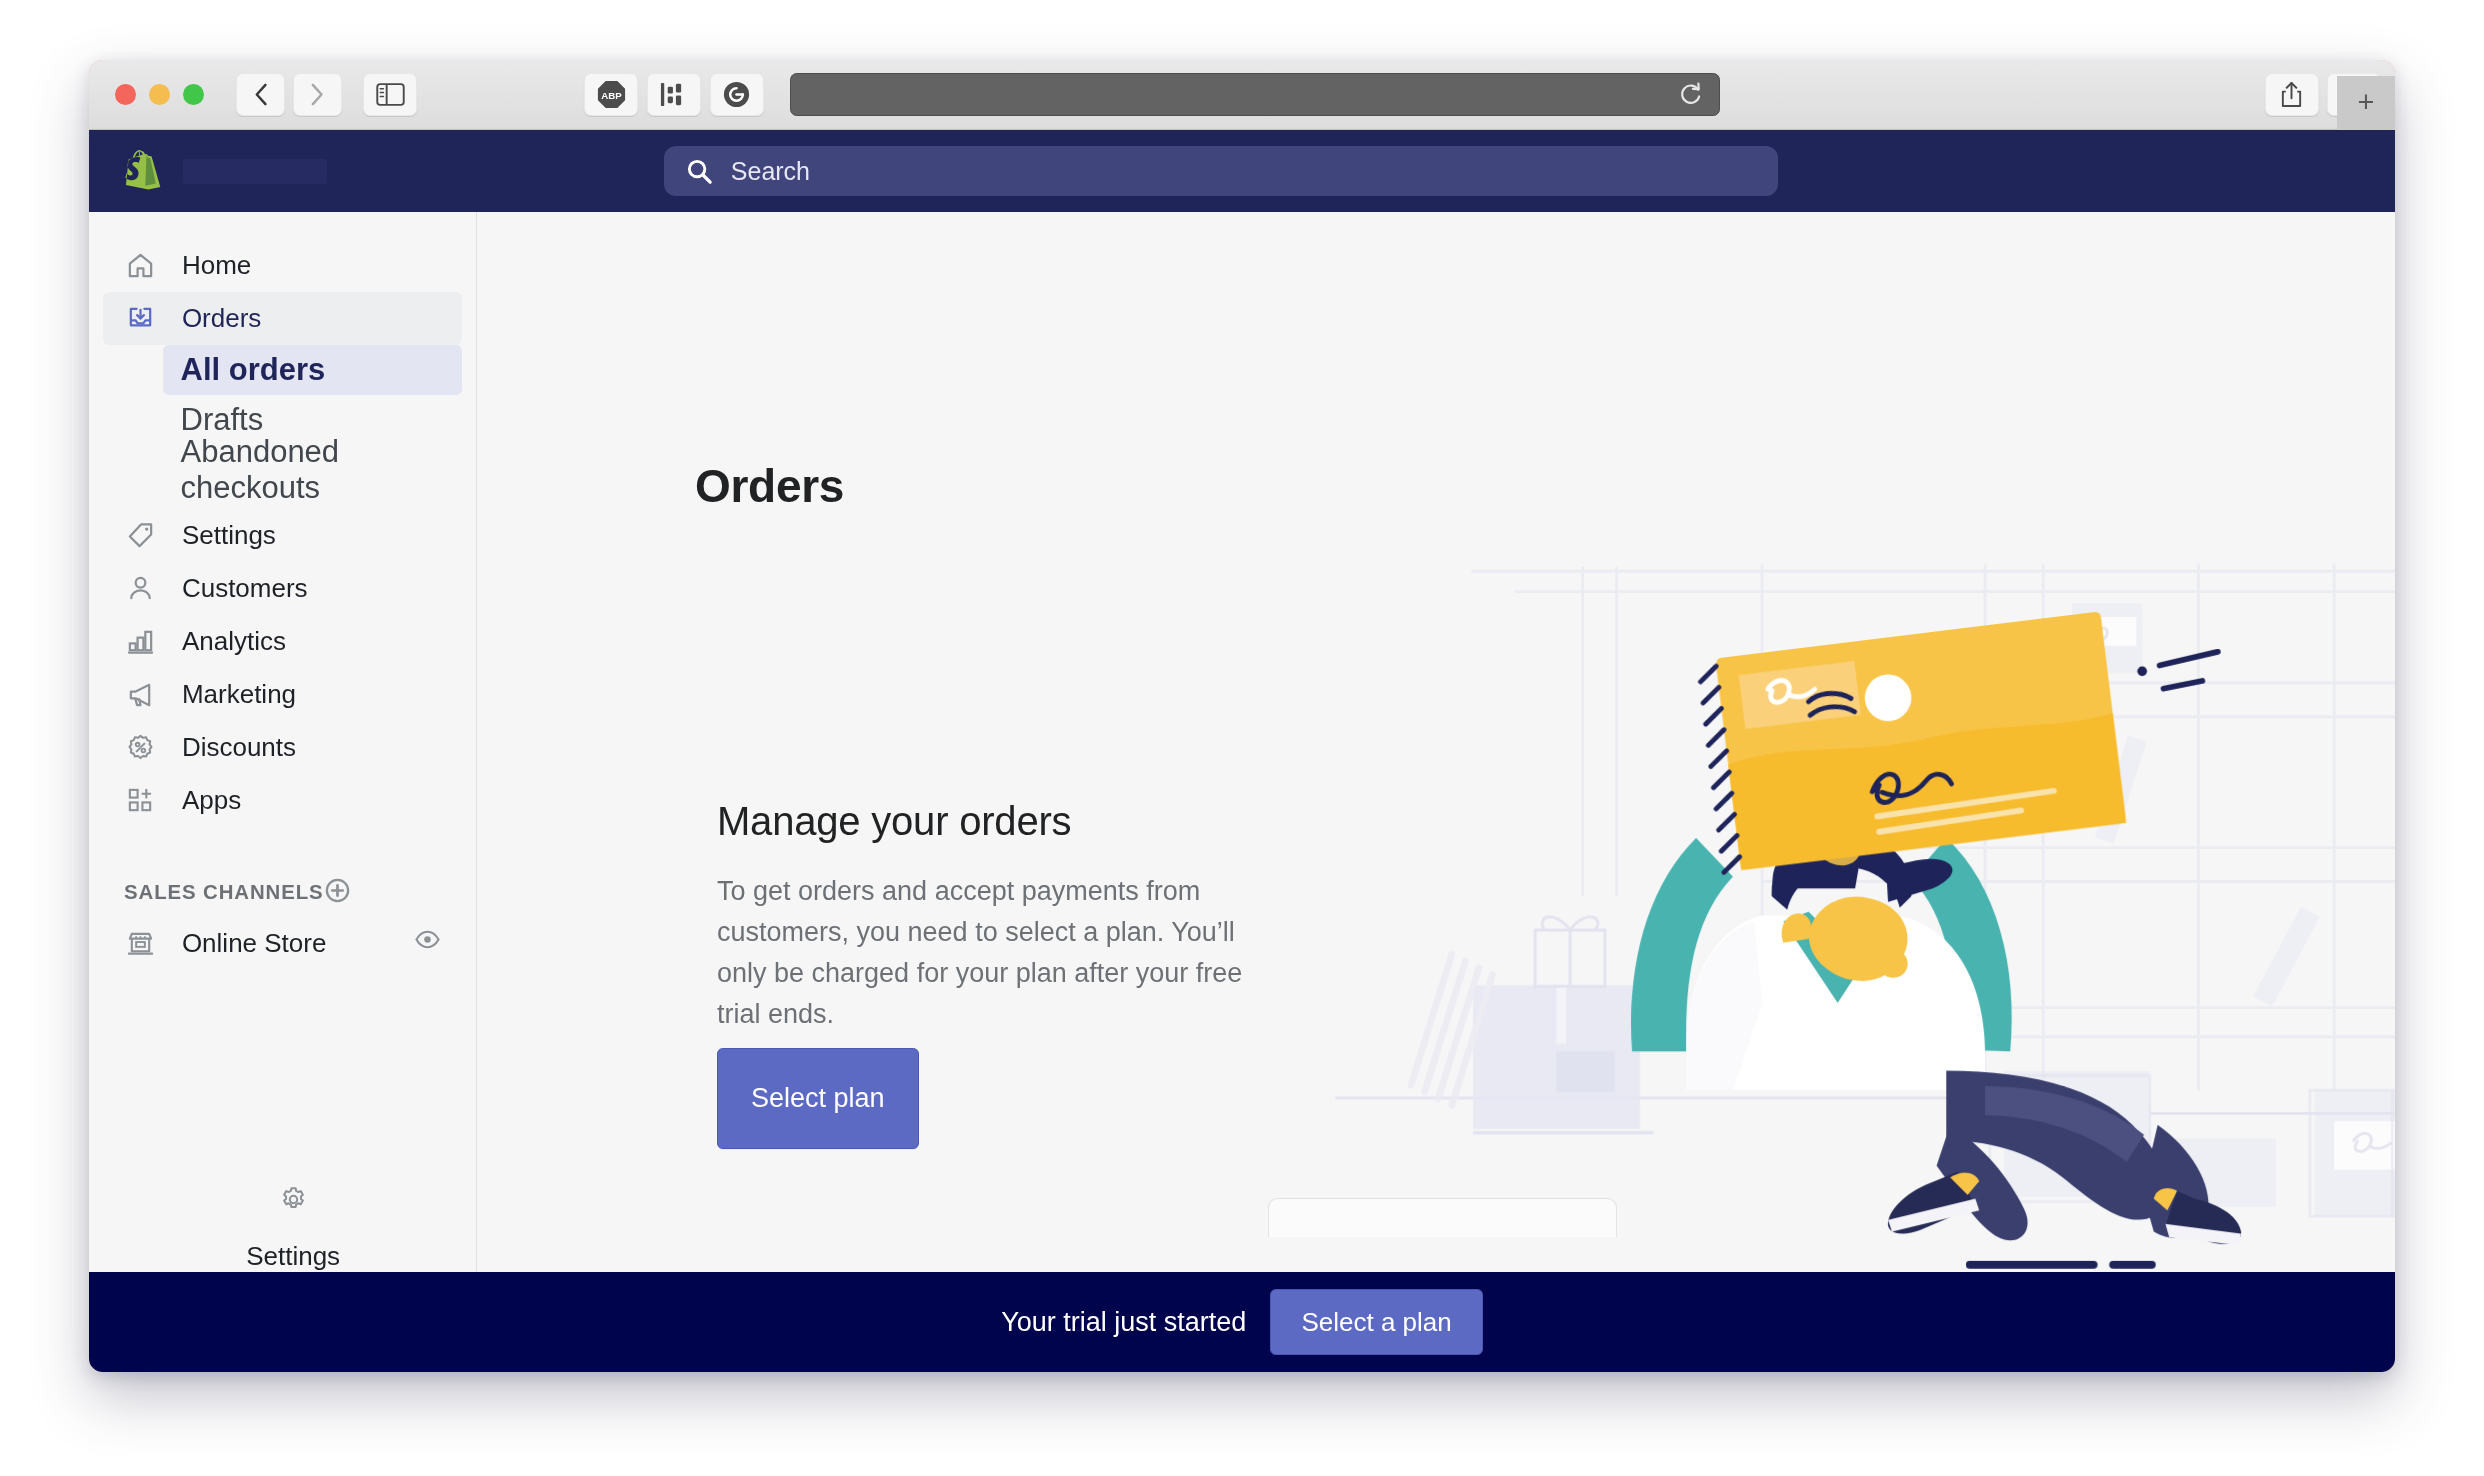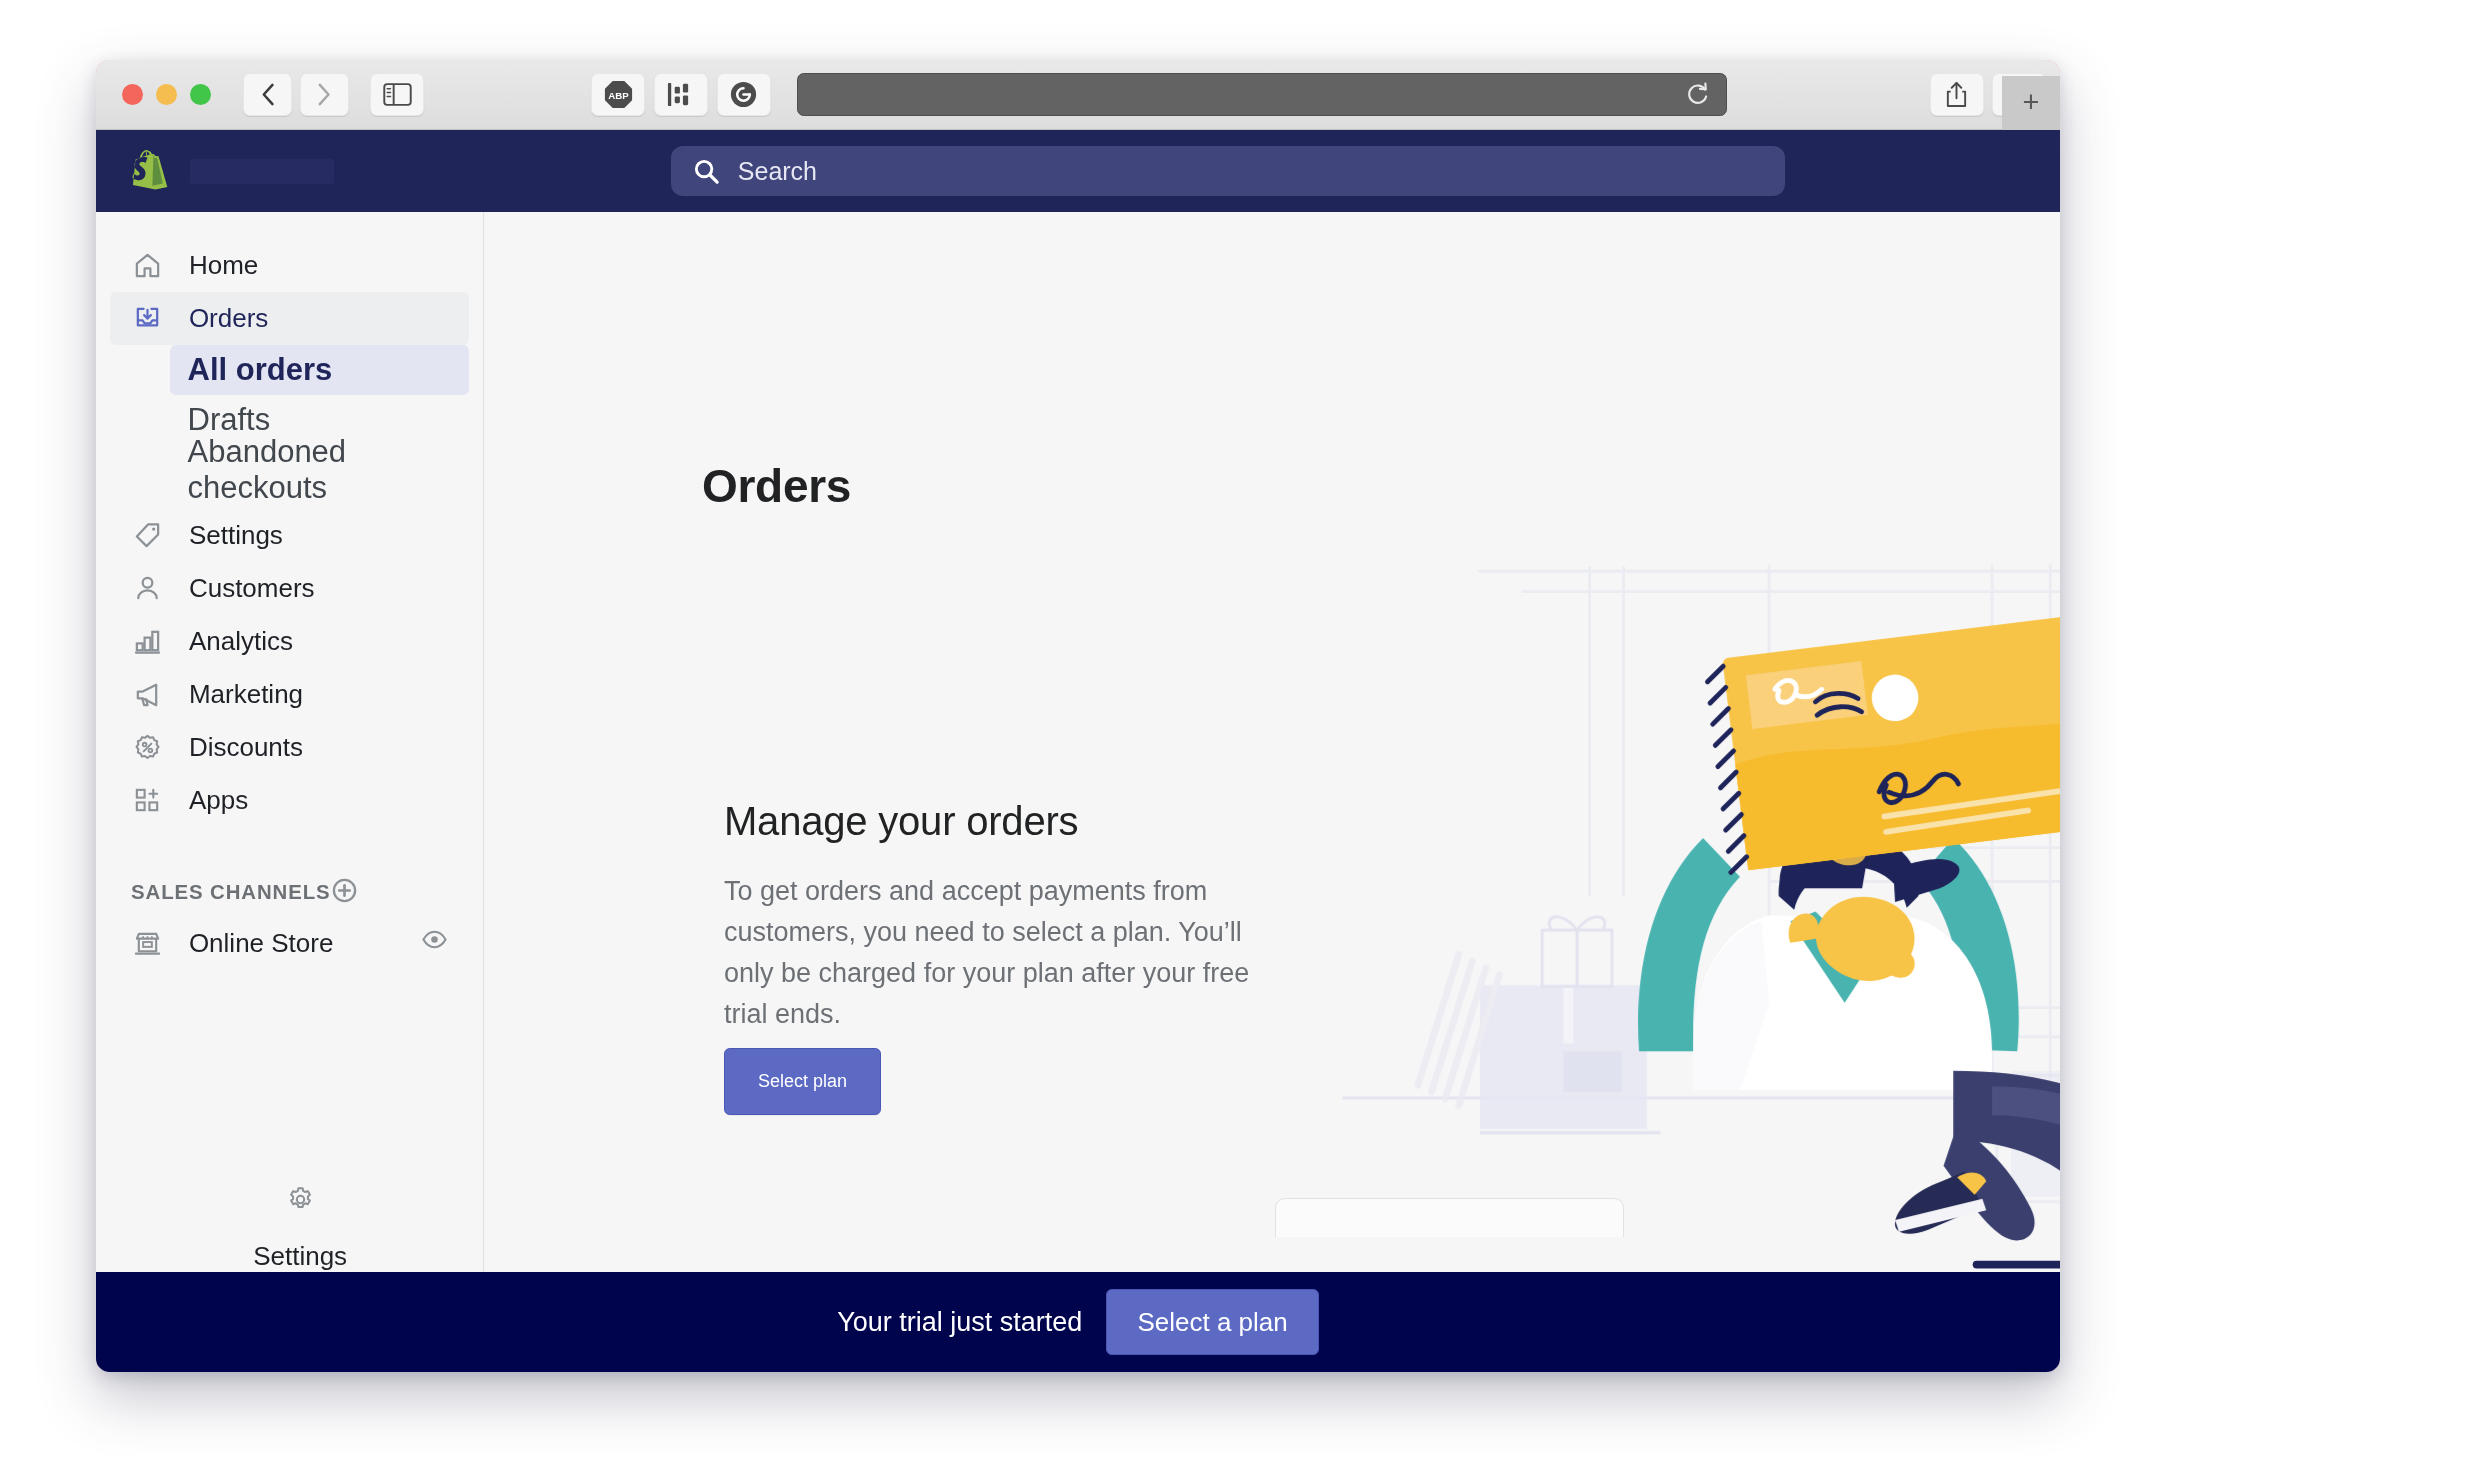--- a/index.html
+++ b/index.html
@@ -12,22 +12,22 @@
 
   
   .desktop{
     position:absolute; inset:0;
     background:#ffffff;
   }
 
   
   .window{
     position:absolute;
-    left:96px; top:60px;
-    width:1964px; height:1312px;
+    left:89px; top:60px;
+    width:2306px; height:1312px;
     border-radius:13.6px;
     background:#fca5a5;
     box-shadow:0 25px 58px rgba(60,60,90,.30), 0 5.8px 15.5px rgba(60,60,90,.18);
     overflow:hidden;
   }
 
   
   .titlebar{
     position:relative;
     height:70px;
@@ -190,25 +190,25 @@
     position:absolute; left:22px; top:252px; width:543px;
   }
   .empty-h{
     font-size:40px; color:#202223; margin-bottom:27px; letter-spacing:-0.2px;
   }
   .empty-p{
     font-size:27px; line-height:1.52; color:#6d7175;
   }
   .select-plan-btn{
     position:absolute; left:22px; top:501px;
-    padding:22px 33px;
+    padding:34px 33px;
     background:#5c6ac4;
     border:1px solid #4a58b5;
     border-radius:5.8px;
-    color:#ffffff; font-size:18px;
+    color:#ffffff; font-size:27px;
     box-shadow:0 1px 0 rgba(22,29,37,.05);
   }
 
   
   .card-peek{
     position:absolute;
     left:791px; bottom:35px;
     width:349px; height:39px;
     background:#fbfbfc;
     border:1px solid #e3e3e5;

